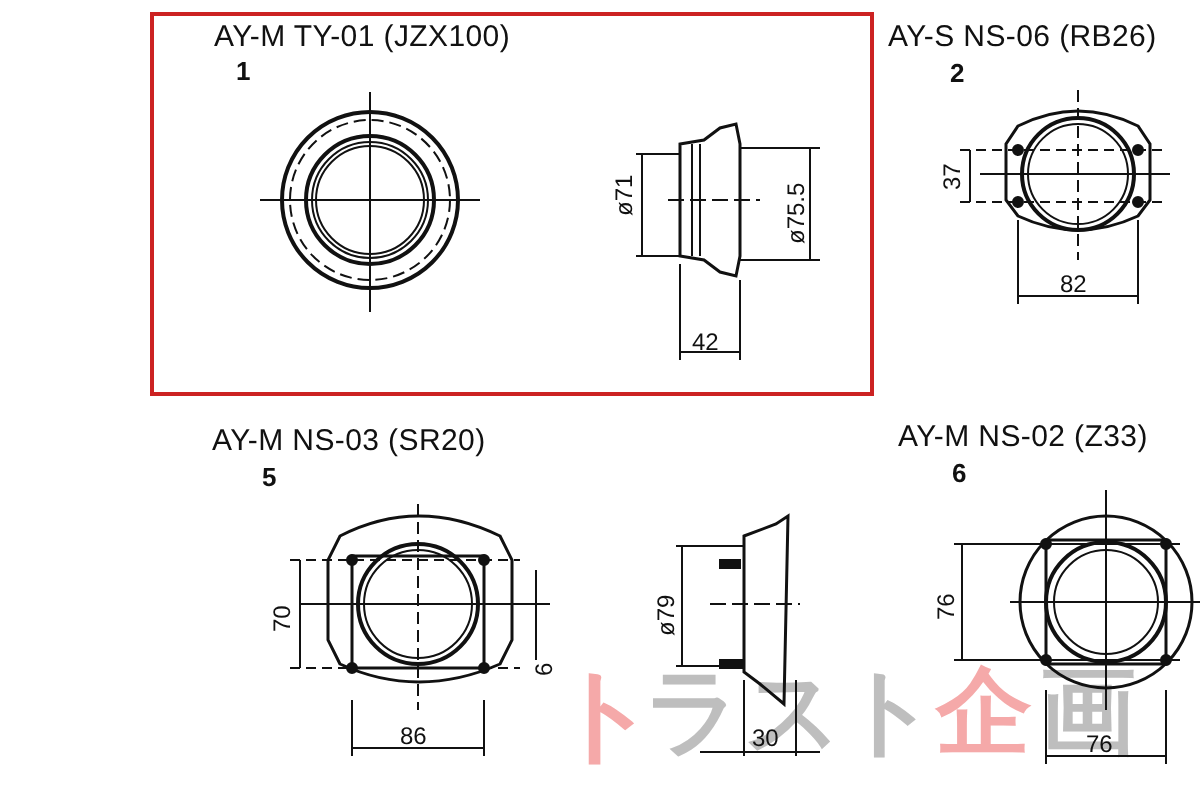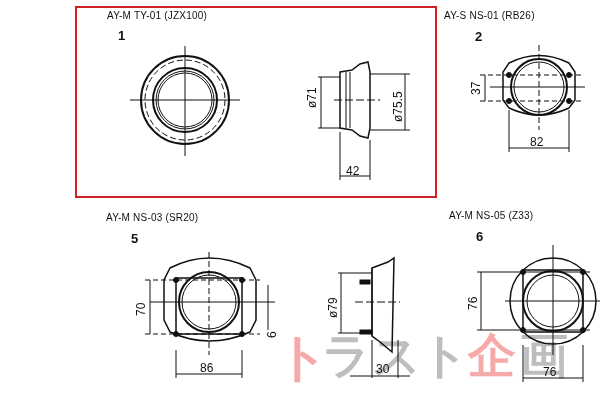--- a/index.html
+++ b/index.html
@@ -1,38 +1,38 @@
 <!DOCTYPE html>
 <html><head>
 <meta charset="utf-8">
 <style>
   html, body { margin:0; padding:0; background:#ffffff; }
   body { width:600px; height:400px; position:relative; overflow:hidden; font-family:"Liberation Sans", sans-serif; }
-  .lbl { position:absolute; font-size:10px; color:#111; letter-spacing:0.2px; white-space:nowrap;text-align:center; }
+  .lbl { position:absolute; font-size:15px; color:#111; letter-spacing:0.2px; white-space:nowrap;text-align:center; }
   .num { position:absolute; font-size:13px; color:#111; font-weight:bold; }
   .highlight { position:absolute; left:75px; top:6px; width:358px; height:188px; border:2.5px solid #cc2222; }
   svg { position:absolute; left:0; top:0; }
   .dim { font-family:"Liberation Sans", sans-serif; font-size:12px; fill:#111; }
   .wm { font-family:"DejaVu Sans", sans-serif; font-weight:bold; }
 </style>
 </head>
 <body>
 
 <div class="highlight"></div>
 
 <div class="lbl" style="left:107px;top:10px;">AY-M TY-01 (JZX100)</div>
 <div class="num" style="left:118px;top:28px;">1</div>
 
-<div class="lbl" style="left:444px;top:10px;">AY-S NS-01 (RB26)</div>
+<div class="lbl" style="left:444px;top:10px;">AY-S NS-06 (RB26)</div>
 <div class="num" style="left:475px;top:29px;">2</div>
 
 <div class="lbl" style="left:106px;top:212px;">AY-M NS-03 (SR20)</div>
 <div class="num" style="left:131px;top:231px;">5</div>
 
-<div class="lbl" style="left:449px;top:210px;">AY-M NS-05 (Z33)</div>
+<div class="lbl" style="left:449px;top:210px;">AY-M NS-02 (Z33)</div>
 <div class="num" style="left:476px;top:229px;">6</div>
 
 <svg width="600" height="400" viewBox="0 0 600 400">
 
   <g opacity="0.9">
     <text class="wm" x="276" y="375" font-size="52" fill="#f4a0a0">ト</text>
     <text class="wm" x="322" y="372" font-size="48" fill="#b8b8b8">ラ</text>
     <text class="wm" x="372" y="372" font-size="48" fill="#b8b8b8">ス</text>
     <text class="wm" x="420" y="372" font-size="48" fill="#b8b8b8">ト</text>
     <text class="wm" x="468" y="372" font-size="48" fill="#f4a0a0">企</text>

